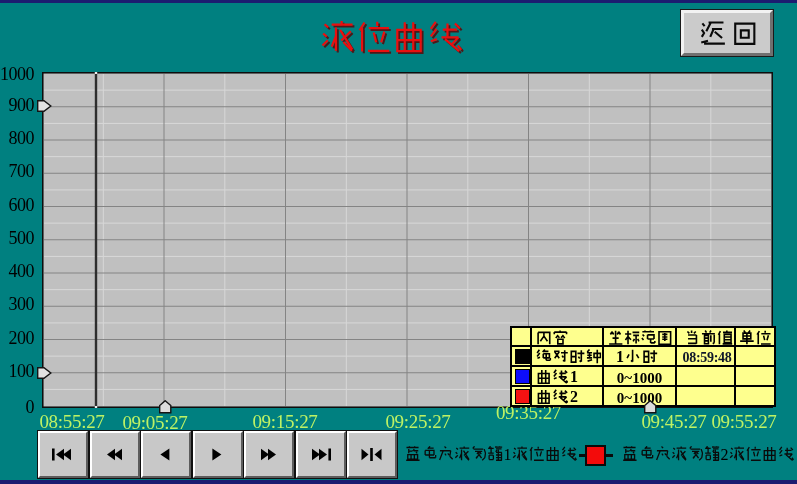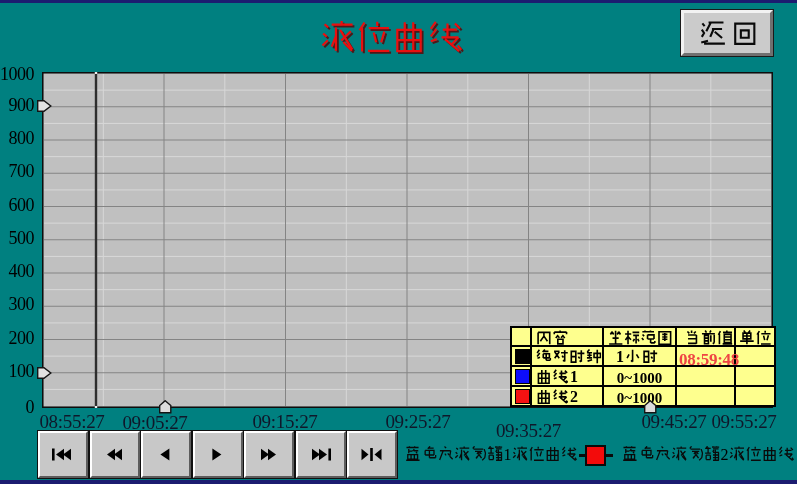--- a/index.html
+++ b/index.html
@@ -1,20 +1,20 @@
 <!DOCTYPE html>
 <html><head>
 <meta charset="utf-8">
 <style>
   html,body{margin:0;padding:0;}
   body{width:797px;height:484px;background:#008080;position:relative;overflow:hidden;
        font-family:"Liberation Serif",serif;}
   .abs{position:absolute;}
   .ylab{position:absolute;width:36px;text-align:right;font-size:18px;color:#000;line-height:13px;letter-spacing:-0.5px;}
-  .xlab{position:absolute;font-size:19px;color:#0f172a;white-space:nowrap;letter-spacing:-0.3px;}
+  .xlab{position:absolute;font-size:19px;color:#bef264;white-space:nowrap;letter-spacing:-0.3px;}
   .btn{position:absolute;background:#c8c8c8;border-top:2px solid #fff;border-left:2px solid #fff;
        border-right:2px solid #5c5c5c;border-bottom:2px solid #5c5c5c;outline:1px solid #101010;}
 </style>
 </head>
 <body>
 
 <svg width="0" height="0" style="position:absolute">
 <defs>
 <symbol id="gye" viewBox="0 0 96 96">
         <path fill="none" stroke="currentColor" d="M13,12 L23,21 M9,38 L19,47 M7,72 L22,57 M33,13 H92 M61,3 V13 M45,21 V87 M45,45 L33,75 M57,28 L91,83 M87,32 L60,58 M66,62 L90,87"></path>
@@ -210,21 +210,21 @@
   </svg>
 
 <div class="xlab" style="left:72px;top:411.3px;transform:translateX(-50%)">08:55:27</div>
 
 <div class="xlab" style="left:155px;top:412px;transform:translateX(-50%)">09:05:27</div>
 
 <div class="xlab" style="left:285px;top:411.3px;transform:translateX(-50%)">09:15:27</div>
 
 <div class="xlab" style="left:418px;top:411.3px;transform:translateX(-50%)">09:25:27</div>
 
-<div class="xlab" style="left:528.5px;top:420px;transform:translateX(-50%)">09:35:27</div>
+<div class="xlab" style="left:528.5px;top:402px;transform:translateX(-50%)">09:35:27</div>
 
 <div class="xlab" style="left:674px;top:411.3px;transform:translateX(-50%)">09:45:27</div>
 
 <div class="xlab" style="left:744px;top:411.3px;transform:translateX(-50%)">09:55:27</div>
 
 <div class="abs" style="left:509.5px;top:325.5px;width:266px;height:81px;box-sizing:border-box;background:#feff8e;border:2px solid #000;">
 
   <div class="abs" style="left:18.5px;top:0;width:2px;height:77px;background:#000"></div>
   <div class="abs" style="left:90px;top:0;width:2px;height:77px;background:#000"></div>
   <div class="abs" style="left:163px;top:0;width:2px;height:77px;background:#000"></div>
@@ -265,21 +265,21 @@
       <use href="#gshi" x="33.2" width="15.5" height="15.5" style="stroke-width:10"></use>
       <use href="#gzhong" x="49.8" width="15.5" height="15.5" style="stroke-width:10"></use>
     </svg>
 
   <svg class="abs" style="left:102px;top:21.8px;color:#000" width="50" height="16" viewBox="0 0 50 16">
       <text x="2" y="13.3" font-family="Liberation Serif" font-weight="bold" font-size="16">1</text>
       <use href="#gxiao" x="11" width="15.5" height="15.5" style="stroke-width:10"></use>
       <use href="#gshi" x="28" width="15.5" height="15.5" style="stroke-width:10"></use>
     </svg>
 
-  <div class="abs" style="left:167.5px;top:22.3px;width:56px;text-align:left;font-size:17px;font-weight:bold;color:#ef4444;letter-spacing:-0.3px">08:59:48</div>
+  <div class="abs" style="left:167.5px;top:22.3px;width:56px;text-align:center;font-size:14px;font-weight:bold;color:#0f172a;letter-spacing:-0.3px">08:59:48</div>
 
   <div class="abs" style="left:3.5px;top:41.6px;width:14.5px;height:14.5px;background:#0d0dfb;border:1px solid #000;box-sizing:border-box"></div>
 
   <svg class="abs" style="left:24px;top:41.8px;color:#000" width="50" height="16" viewBox="0 0 50 16">
       <use href="#gqu" width="15.5" height="15.5" style="stroke-width:10"></use>
       <use href="#gxian" x="16.6" width="15.5" height="15.5" style="stroke-width:10"></use>
       <text x="34" y="13.3" font-family="Liberation Serif" font-weight="bold" font-size="16">1</text>
     </svg>
 
   <div class="abs" style="left:100px;top:42.3px;width:56px;text-align:center;font-size:15px;font-weight:bold;color:#000">0~1000</div>

